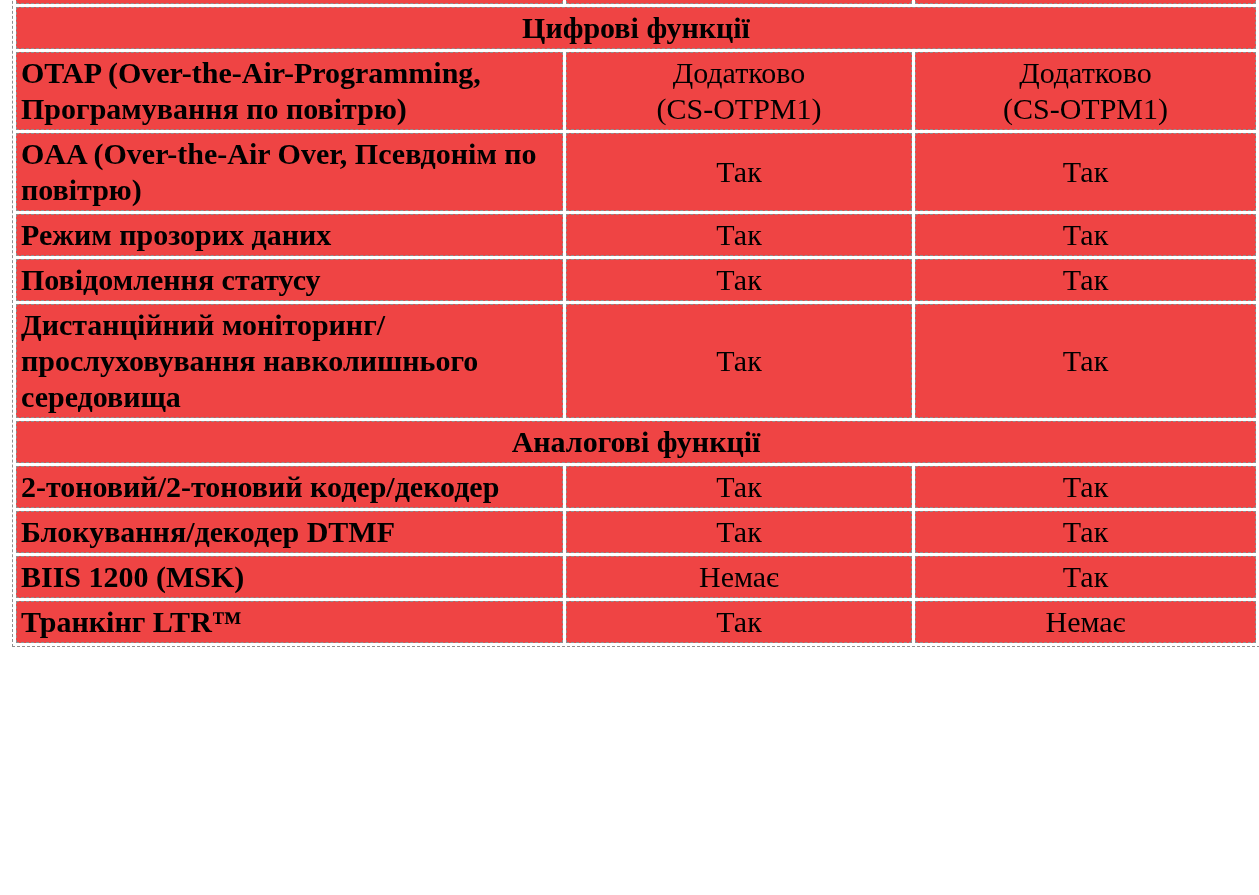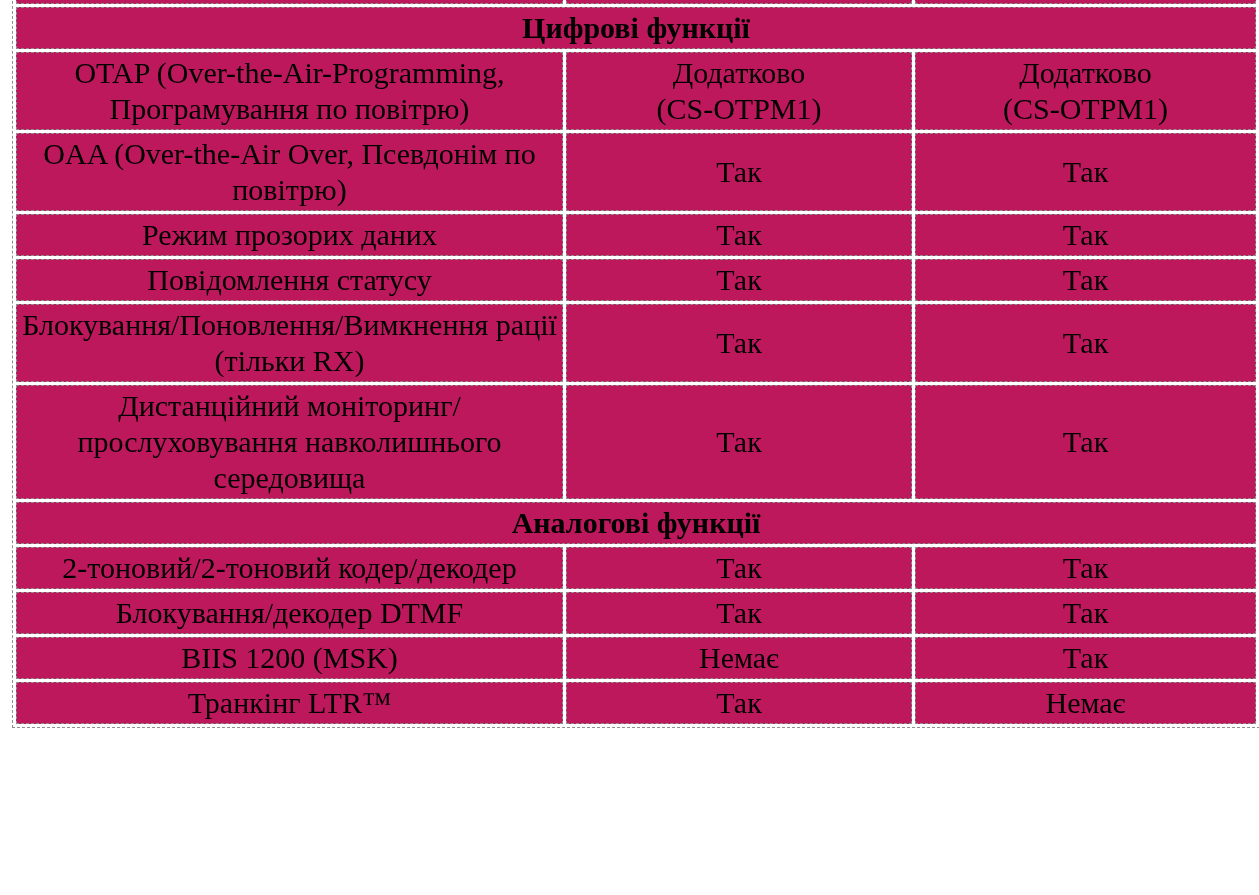--- a/index.html
+++ b/index.html
@@ -32,26 +32,26 @@
     table-layout: fixed;
     width: 1248px;
     background: #ffffff;
   }
   table.cmp td {
     border: 1px dashed #8f8f8f;
     font-size: 30px;
     line-height: 36px;
     padding: 2px 4px;
     vertical-align: middle;
-    background: #be185d;
+    background: #ef4444;
     overflow: hidden;
   }
   td.feature {
-    font-weight: normal;
-    text-align: center;
+    font-weight: bold;
+    text-align: left;
   }
   td.value {
     text-align: center;
     white-space: pre-line;
   }
   td.section {
     font-weight: bold;
     text-align: center;
     padding: 4px;
   }
@@ -94,25 +94,20 @@
           <td class="feature">Режим прозорих даних</td>
           <td class="value">Так</td>
           <td class="value">Так</td>
         </tr>
         <tr>
           <td class="feature">Повідомлення статусу</td>
           <td class="value">Так</td>
           <td class="value">Так</td>
         </tr>
         <tr>
-          <td class="feature">Блокування/Поновлення/Вимкнення рації (тільки RX)</td>
-          <td class="value">Так</td>
-          <td class="value">Так</td>
-        </tr>
-        <tr>
           <td class="feature">Дистанційний моніторинг/прослуховування навколишнього середовища</td>
           <td class="value">Так</td>
           <td class="value">Так</td>
         </tr>
         <tr>
           <td colspan="3" class="section">Аналогові функції</td>
         </tr>
         <tr>
           <td class="feature">2-тоновий/2-тоновий кодер/декодер</td>
           <td class="value">Так</td>

